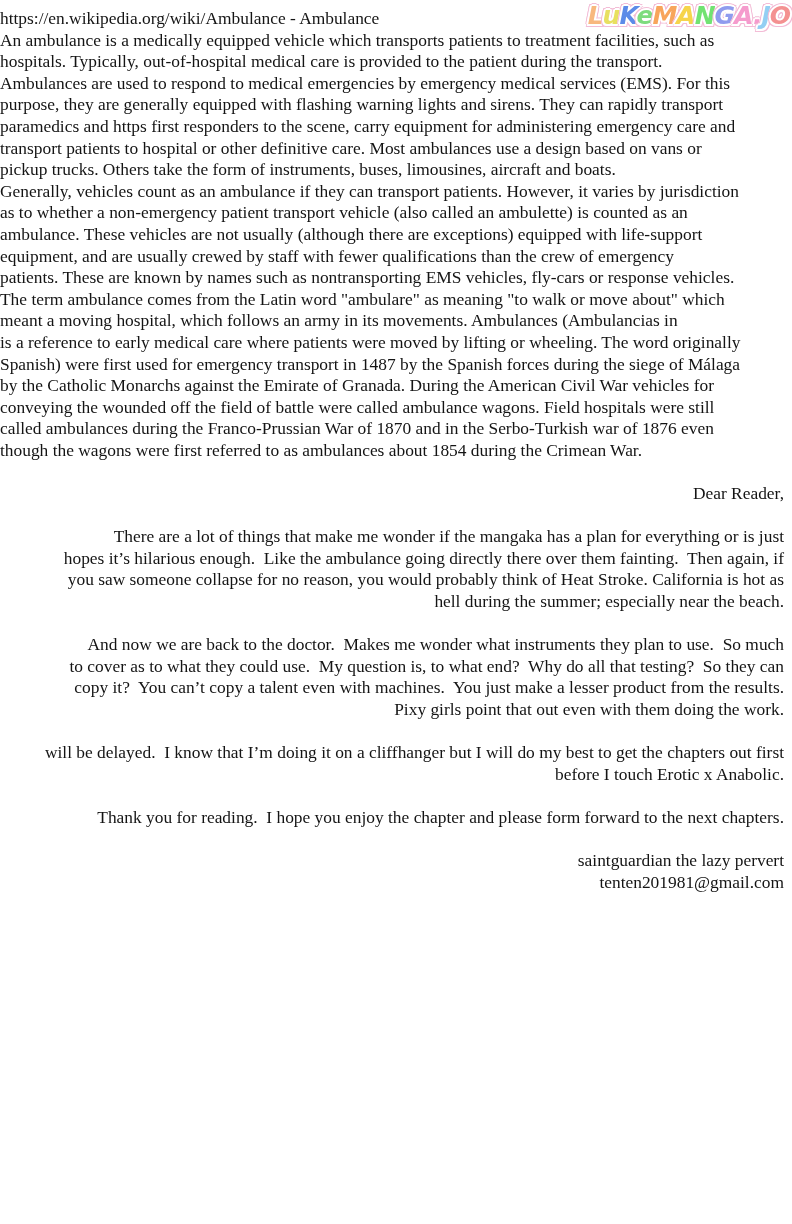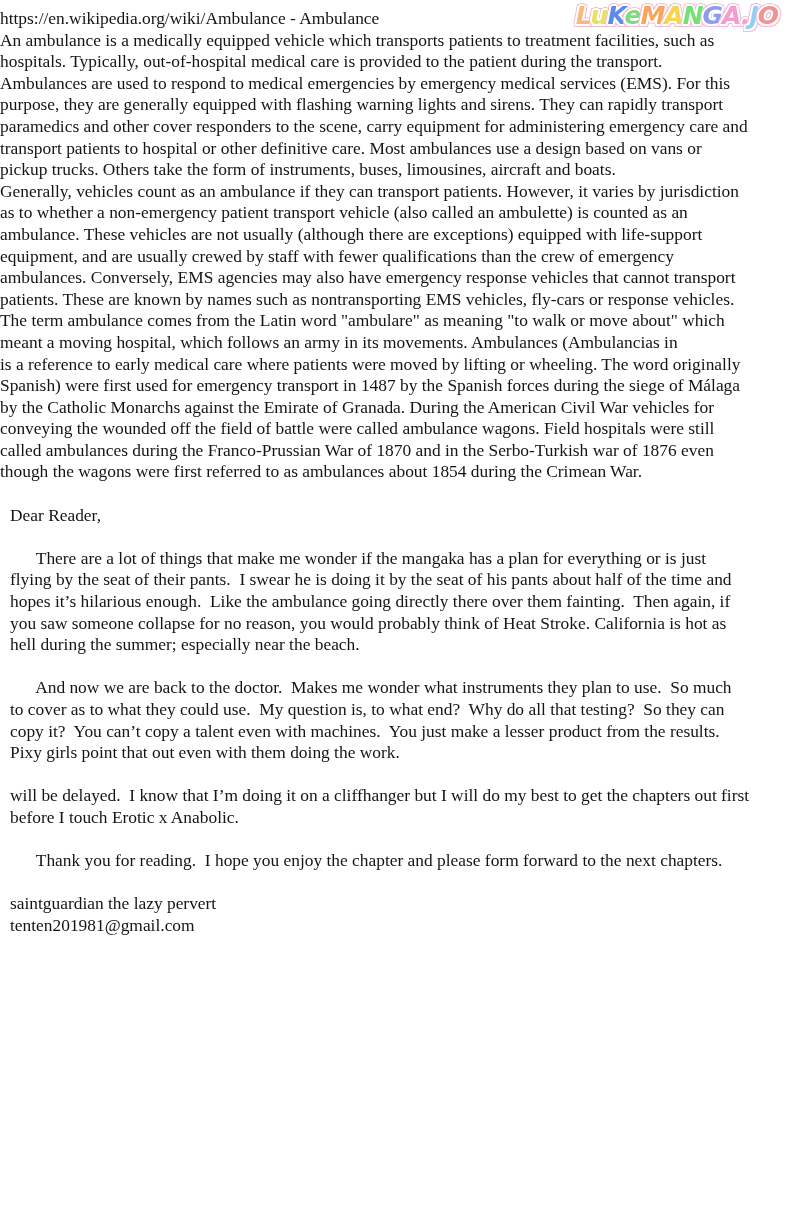--- a/index.html
+++ b/index.html
@@ -9,25 +9,25 @@
     background:#ffffff;
     font-family:"Liberation Serif",serif;
     font-size:17.4px;line-height:21.6px;
     color:#141414;
     overflow:hidden;
     box-sizing:border-box;
     padding-top:8px;
   }
   .title{text-align:left;white-space:pre;}
   .wline{text-align:left;white-space:pre;}
-  .line{white-space:pre;}
+  .line{white-space:pre;text-align:right;}
   .letter{margin-left:10px;margin-right:8px;}
   .gap{margin-top:21.6px;}
   .watermark{
-    position:absolute;top:-1px;right:14px;
+    position:absolute;top:-1px;right:2px;
     font-family:"DejaVu Sans",sans-serif;
     font-weight:700;font-style:italic;
     font-size:25px;line-height:34px;
     letter-spacing:-1px;white-space:nowrap;
   }
   .watermark span{
     text-shadow:
       -1.5px -1.5px 0 #ffffff, 1.5px -1.5px 0 #ffffff,
       -1.5px 1.5px 0 #ffffff, 1.5px 1.5px 0 #ffffff,
       -2px 0 0 #ffffff, 2px 0 0 #ffffff, 0 -2px 0 #ffffff, 0 2px 0 #ffffff,
@@ -43,45 +43,43 @@
 
   <div class="title">https://en.wikipedia.org/wiki/Ambulance - Ambulance</div>
 
   <div class="watermark" id="watermark"><span style="color: rgb(248, 184, 126);">L</span><span style="color: rgb(232, 224, 96);">u</span><span style="color: rgb(92, 139, 232);">K</span><span style="color: rgb(126, 220, 126);">e</span><span style="color: rgb(248, 165, 92);">M</span><span style="color: rgb(246, 212, 75);">A</span><span style="color: rgb(114, 227, 114);">N</span><span style="color: rgb(143, 155, 238);">G</span><span style="color: rgb(245, 155, 205);">A</span><span style="color: rgb(245, 155, 205);">.</span><span style="color: rgb(147, 207, 243);">J</span><span style="color: rgb(244, 145, 145);">O</span></div>
 
   <div class="wiki">
       <div class="wline">An ambulance is a medically equipped vehicle which transports patients to treatment facilities, such as</div>
       <div class="wline">hospitals. Typically, out-of-hospital medical care is provided to the patient during the transport.</div>
       <div class="wline">Ambulances are used to respond to medical emergencies by emergency medical services (EMS). For this</div>
       <div class="wline">purpose, they are generally equipped with flashing warning lights and sirens. They can rapidly transport</div>
-      <div class="wline">paramedics and other cover responders to the scene, carry equipment for administering emergency care and</div>
+      <div class="wline">paramedics and https first responders to the scene, carry equipment for administering emergency care and</div>
       <div class="wline">transport patients to hospital or other definitive care. Most ambulances use a design based on vans or</div>
       <div class="wline">pickup trucks. Others take the form of instruments, buses, limousines, aircraft and boats.</div>
       <div class="wline">Generally, vehicles count as an ambulance if they can transport patients. However, it varies by jurisdiction</div>
       <div class="wline">as to whether a non-emergency patient transport vehicle (also called an ambulette) is counted as an</div>
       <div class="wline">ambulance. These vehicles are not usually (although there are exceptions) equipped with life-support</div>
       <div class="wline">equipment, and are usually crewed by staff with fewer qualifications than the crew of emergency</div>
-      <div class="wline">ambulances. Conversely, EMS agencies may also have emergency response vehicles that cannot transport</div>
       <div class="wline">patients. These are known by names such as nontransporting EMS vehicles, fly-cars or response vehicles.</div>
       <div class="wline">The term ambulance comes from the Latin word "ambulare" as meaning "to walk or move about" which</div>
       <div class="wline">meant a moving hospital, which follows an army in its movements. Ambulances (Ambulancias in</div>
       <div class="wline">is a reference to early medical care where patients were moved by lifting or wheeling. The word originally</div>
       <div class="wline">Spanish) were first used for emergency transport in 1487 by the Spanish forces during the siege of Málaga</div>
       <div class="wline">by the Catholic Monarchs against the Emirate of Granada. During the American Civil War vehicles for</div>
       <div class="wline">conveying the wounded off the field of battle were called ambulance wagons. Field hospitals were still</div>
       <div class="wline">called ambulances during the Franco-Prussian War of 1870 and in the Serbo-Turkish war of 1876 even</div>
       <div class="wline">though the wagons were first referred to as ambulances about 1854 during the Crimean War.</div>
     </div>
 
   <div class="letter">
     <div class="gap line">Dear Reader,</div>
 
     <div class="gap para">
         <div class="line">      There are a lot of things that make me wonder if the mangaka has a plan for everything or is just</div>
-        <div class="line">flying by the seat of their pants.  I swear he is doing it by the seat of his pants about half of the time and</div>
         <div class="line">hopes it’s hilarious enough.  Like the ambulance going directly there over them fainting.  Then again, if</div>
         <div class="line">you saw someone collapse for no reason, you would probably think of Heat Stroke. California is hot as</div>
         <div class="line">hell during the summer; especially near the beach.</div>
       </div>
 
     <div class="gap para">
         <div class="line">      And now we are back to the doctor.  Makes me wonder what instruments they plan to use.  So much</div>
         <div class="line">to cover as to what they could use.  My question is, to what end?  Why do all that testing?  So they can</div>
         <div class="line">copy it?  You can’t copy a talent even with machines.  You just make a lesser product from the results.</div>
         <div class="line">Pixy girls point that out even with them doing the work.</div>

